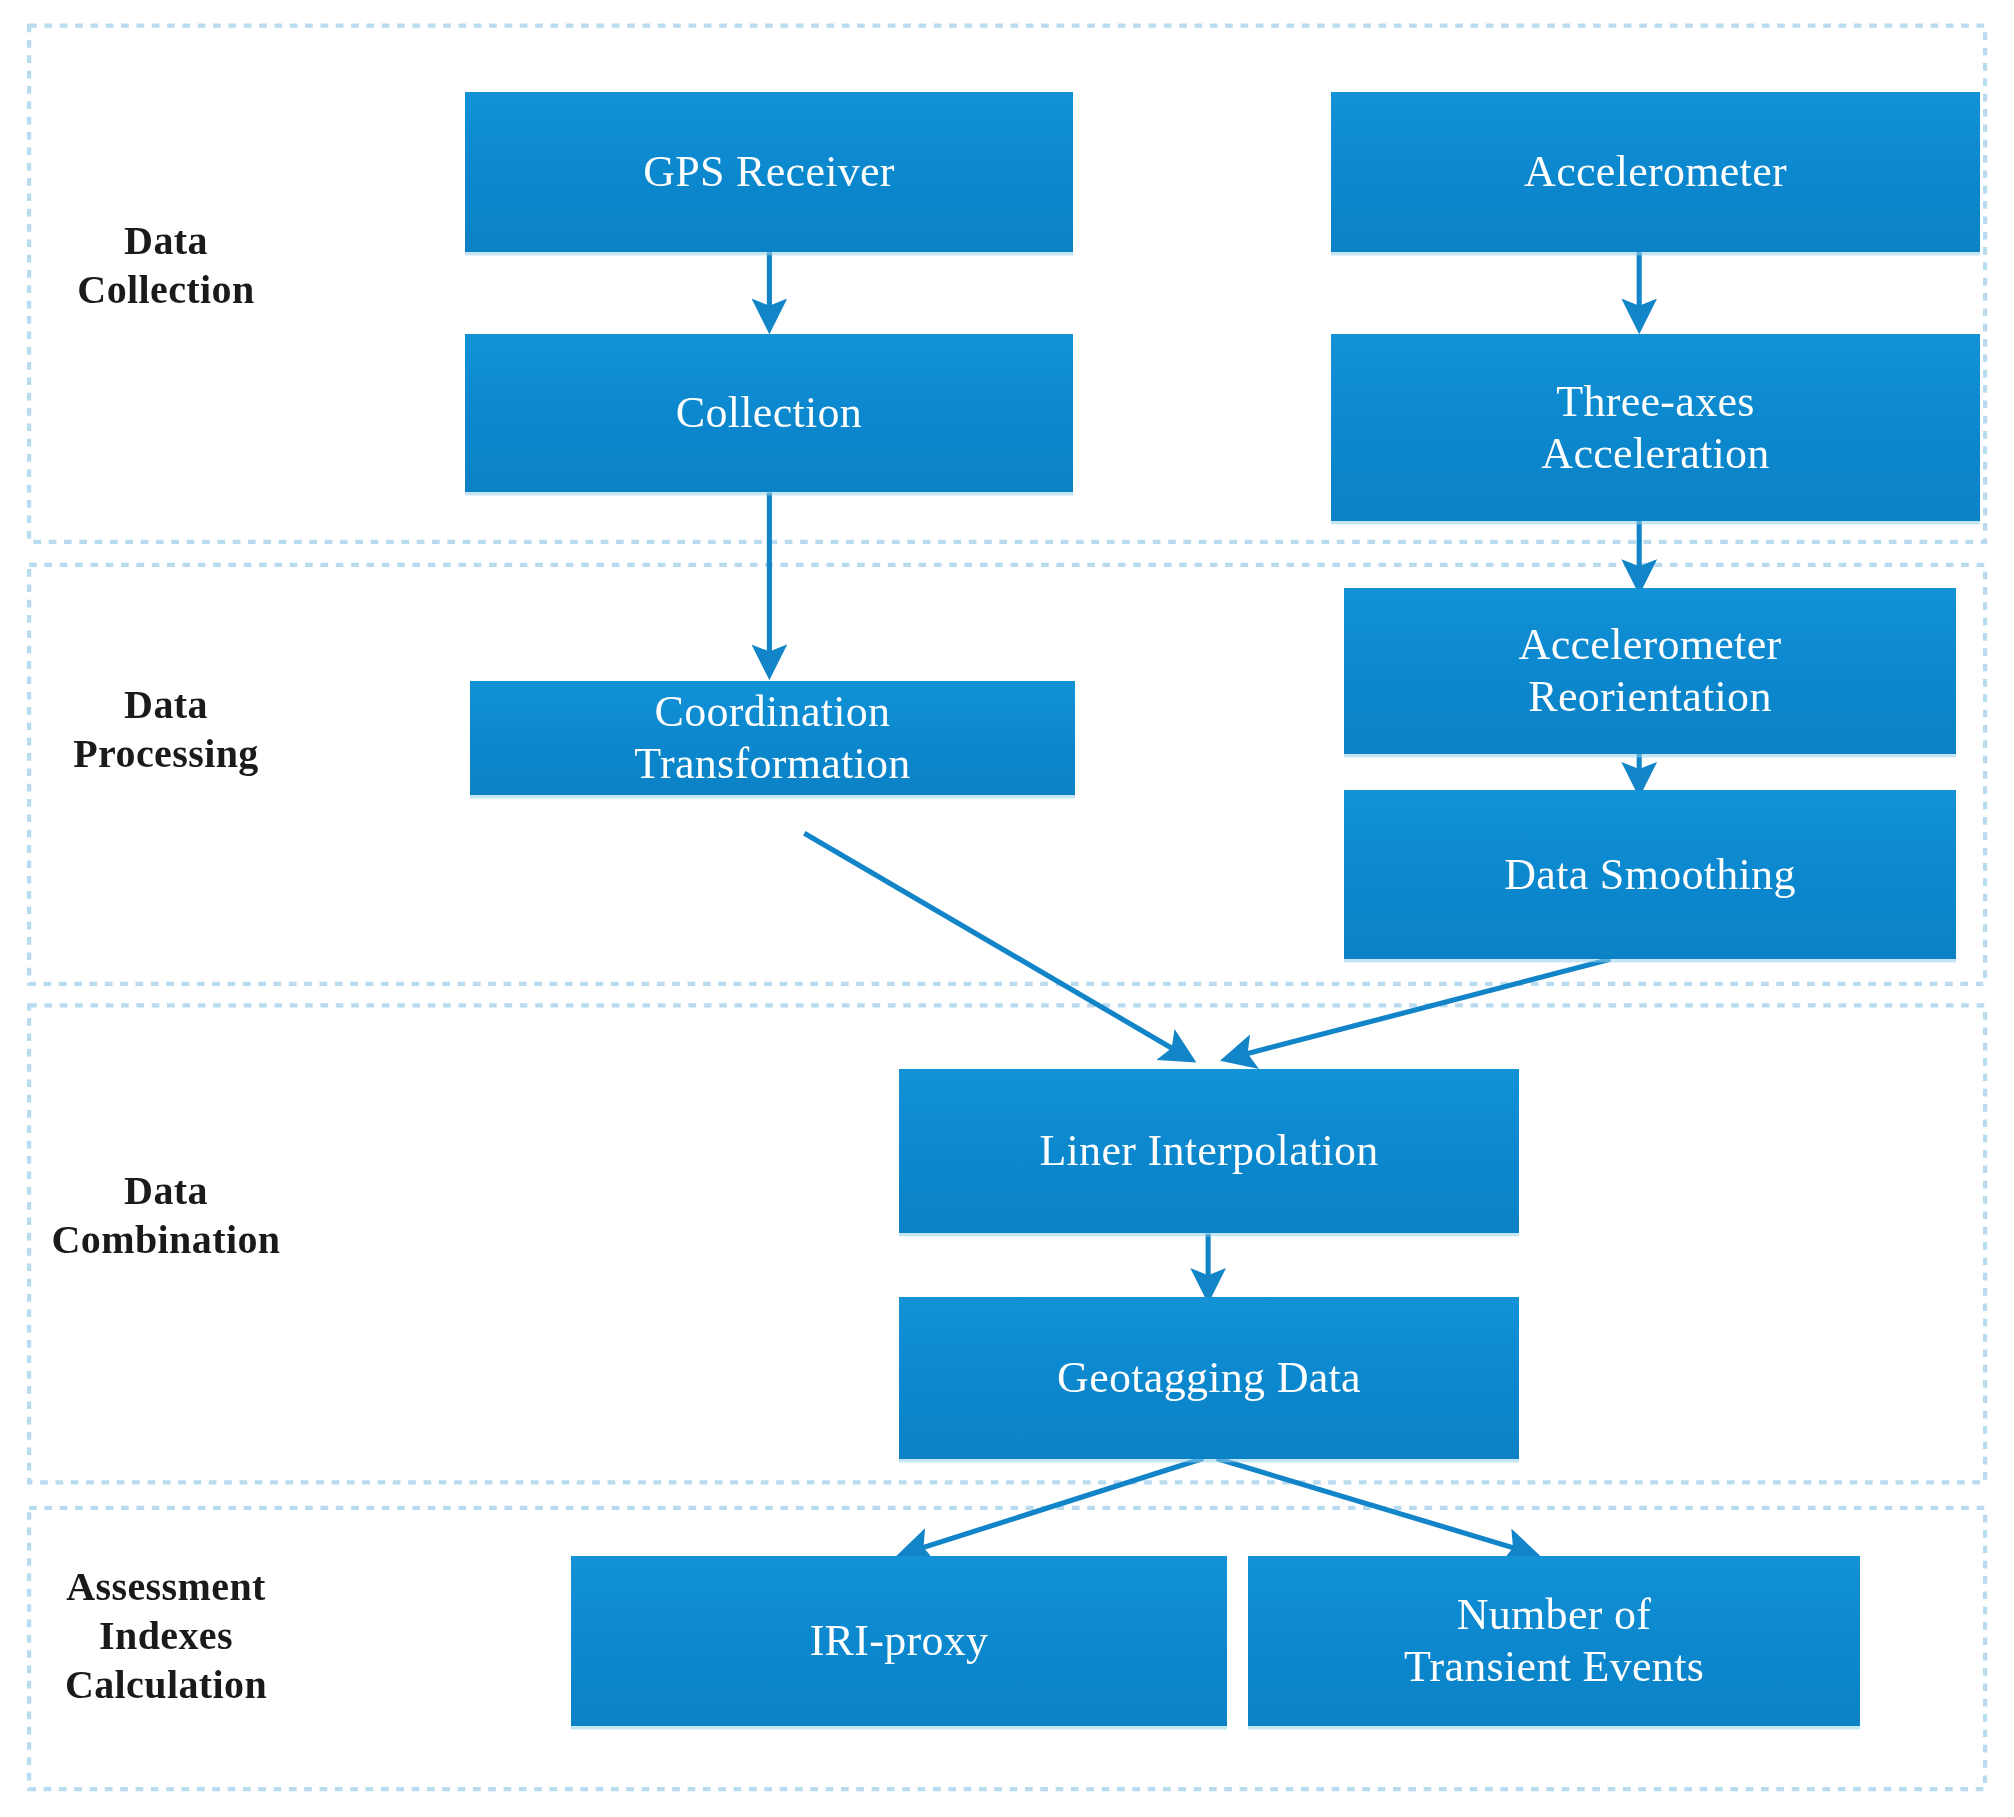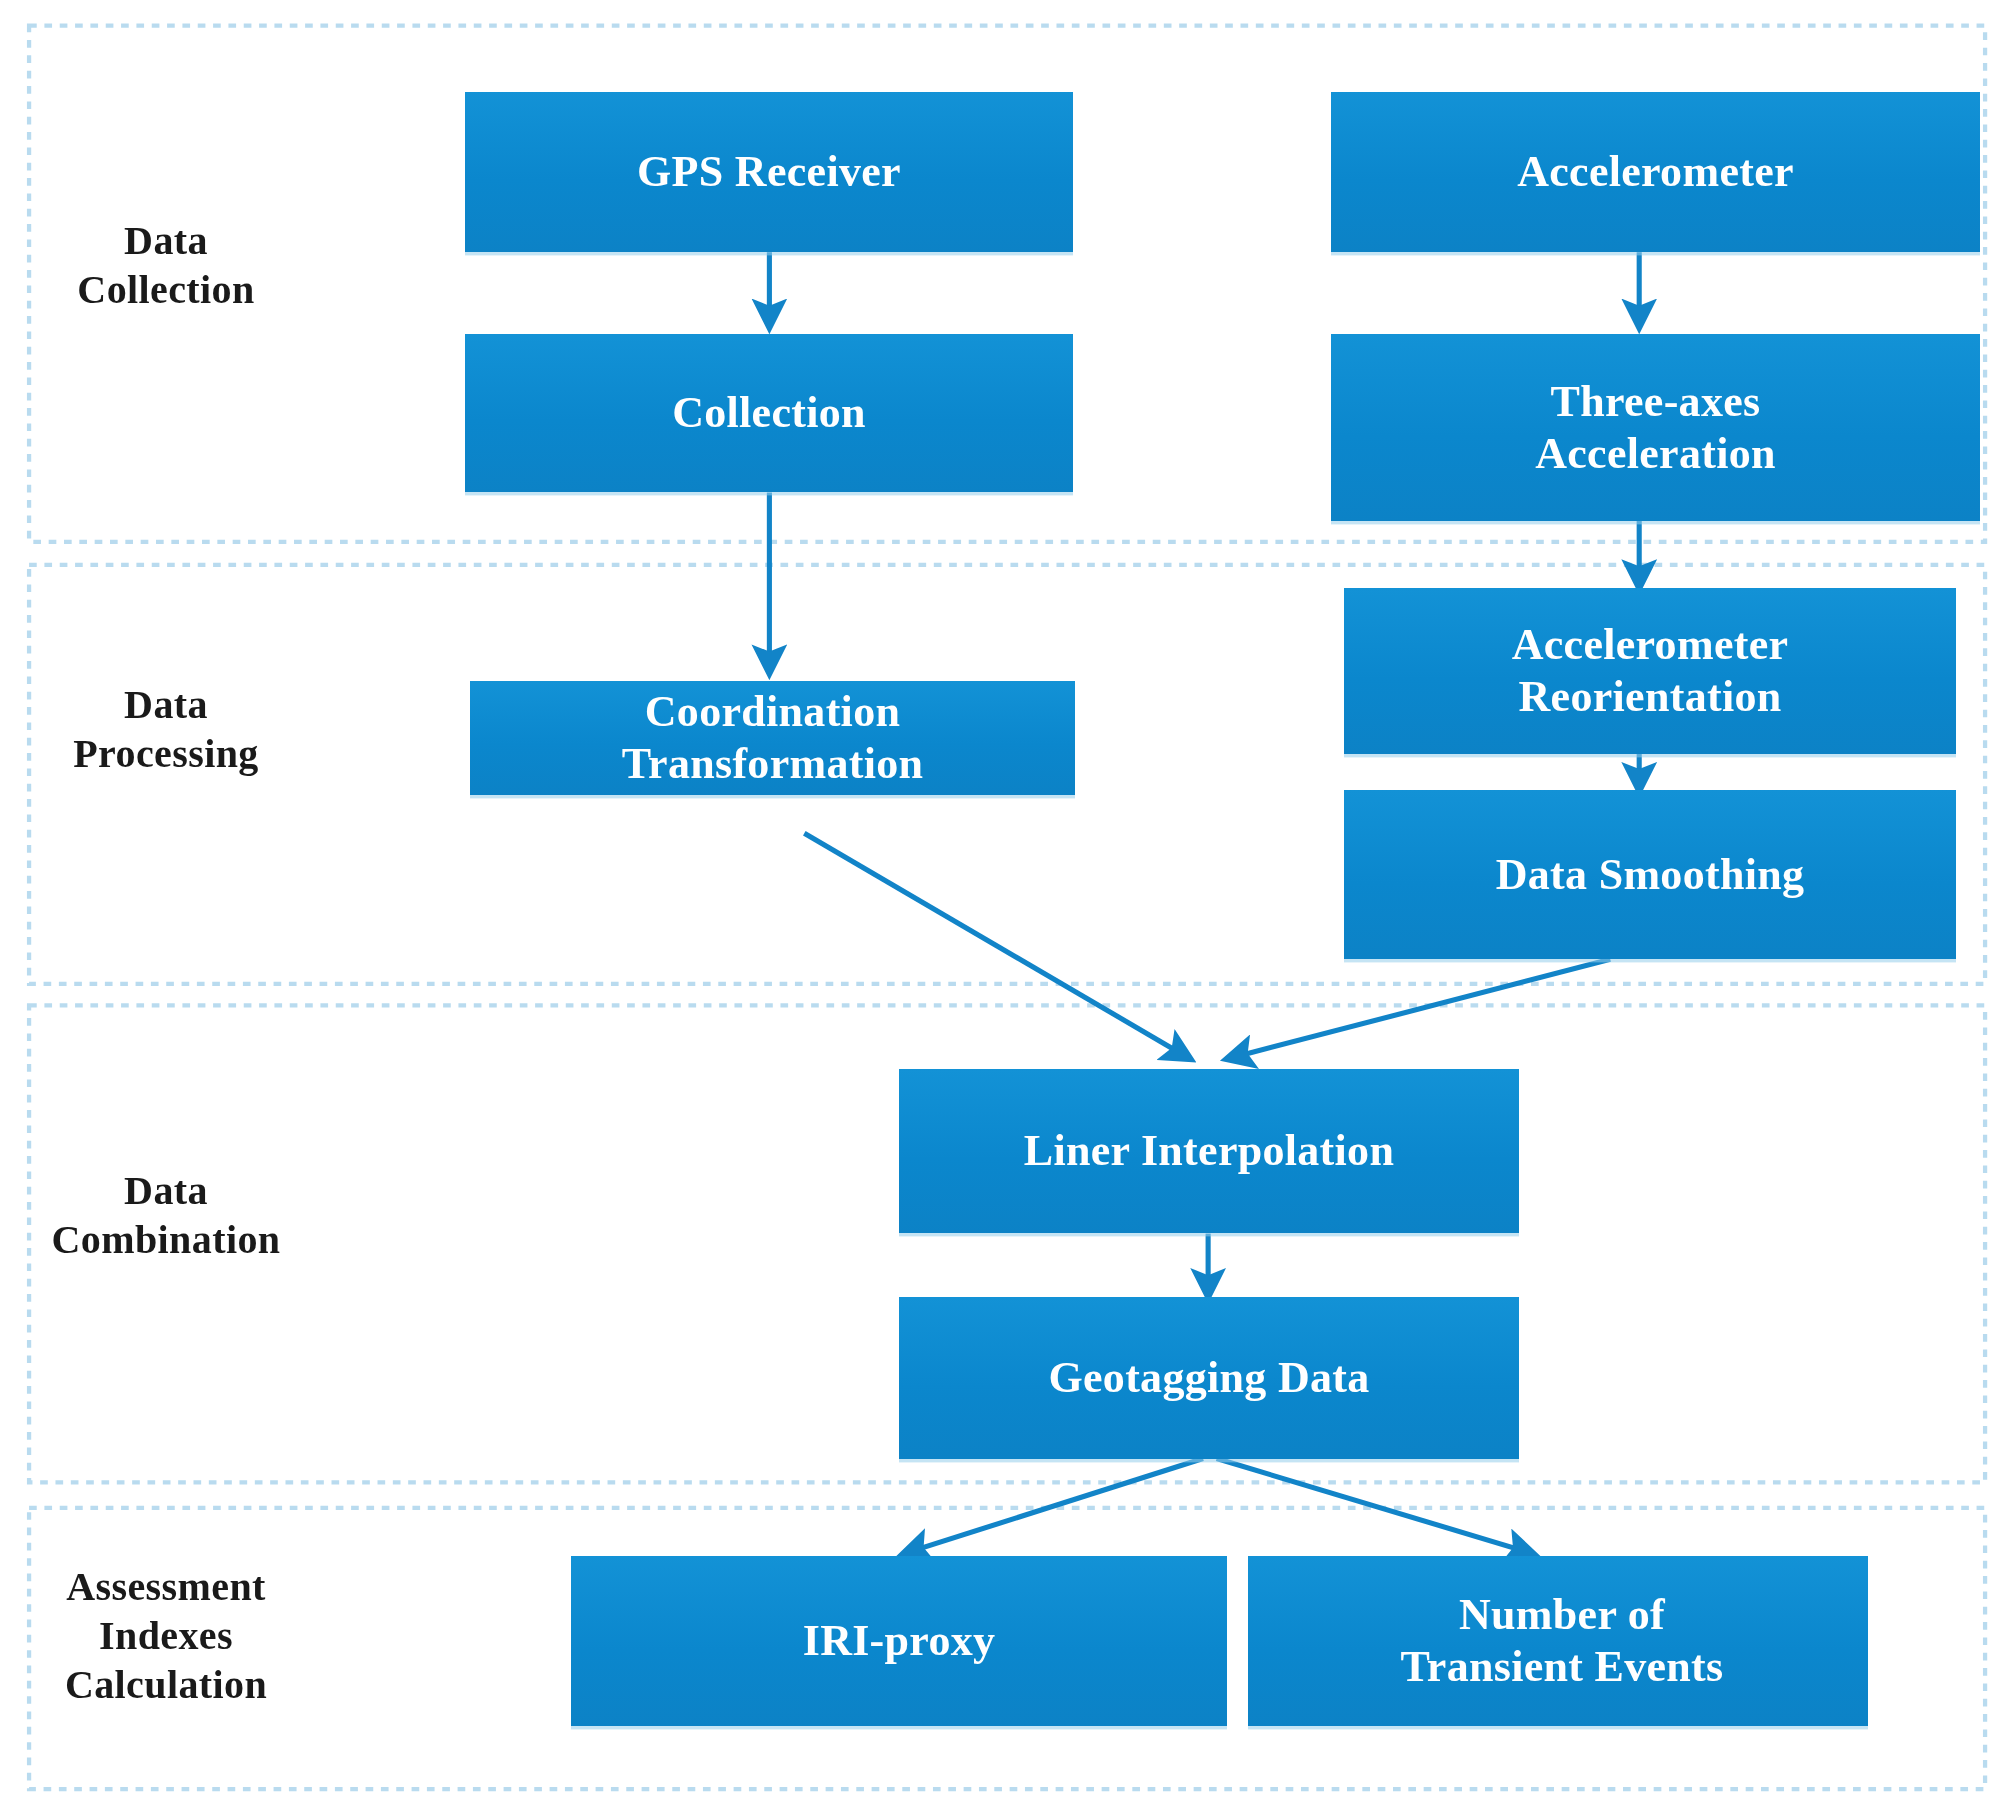--- a/index.html
+++ b/index.html
@@ -34,21 +34,21 @@
     display:flex;
     align-items:center;
     justify-content:center;
     text-align:center;
     font-family:"Liberation Serif", serif;
     font-size:44px;
     line-height:1.18;
     box-shadow:0 3.4px 0 rgba(150,205,235,.55);
     letter-spacing:0.3px;
   }
-  .node span{display:block;padding:0 8.5px;font-weight:bold;}
+  .node span{display:block;padding:0 8.5px;}
 </style>
 </head>
 <body>
 
 <div id="diagram">
 
   <svg class="svg-layer" viewBox="0 0 2365 2134" xmlns="http://www.w3.org/2000/svg">
     <defs>
       <marker id="arrowhead" markerWidth="7" markerHeight="7" refX="5.6" refY="3.5" orient="auto" markerUnits="strokeWidth">
         <path d="M0,0 L7,3.5 L0,7 L1.4,3.5 z" fill="#1284c8"></path>
@@ -158,19 +158,19 @@
   </div>
 
   <div class="node" style="left:899px;top:1297px;width:620px;height:162px;align-items:center;">
     <span>Geotagging Data</span>
   </div>
 
   <div class="node" style="left:571px;top:1556px;width:656px;height:170px;">
     <span>IRI-proxy</span>
   </div>
 
-  <div class="node" style="left:1248px;top:1556px;width:612px;height:170px;flex-direction:column;padding-left:8px;">
+  <div class="node" style="left:1248px;top:1556px;width:612px;height:170px;flex-direction:column;">
     <span>Number of</span>
     <span>Transient Events</span>
   </div>
 
 </div>
 
 
 </body></html>

